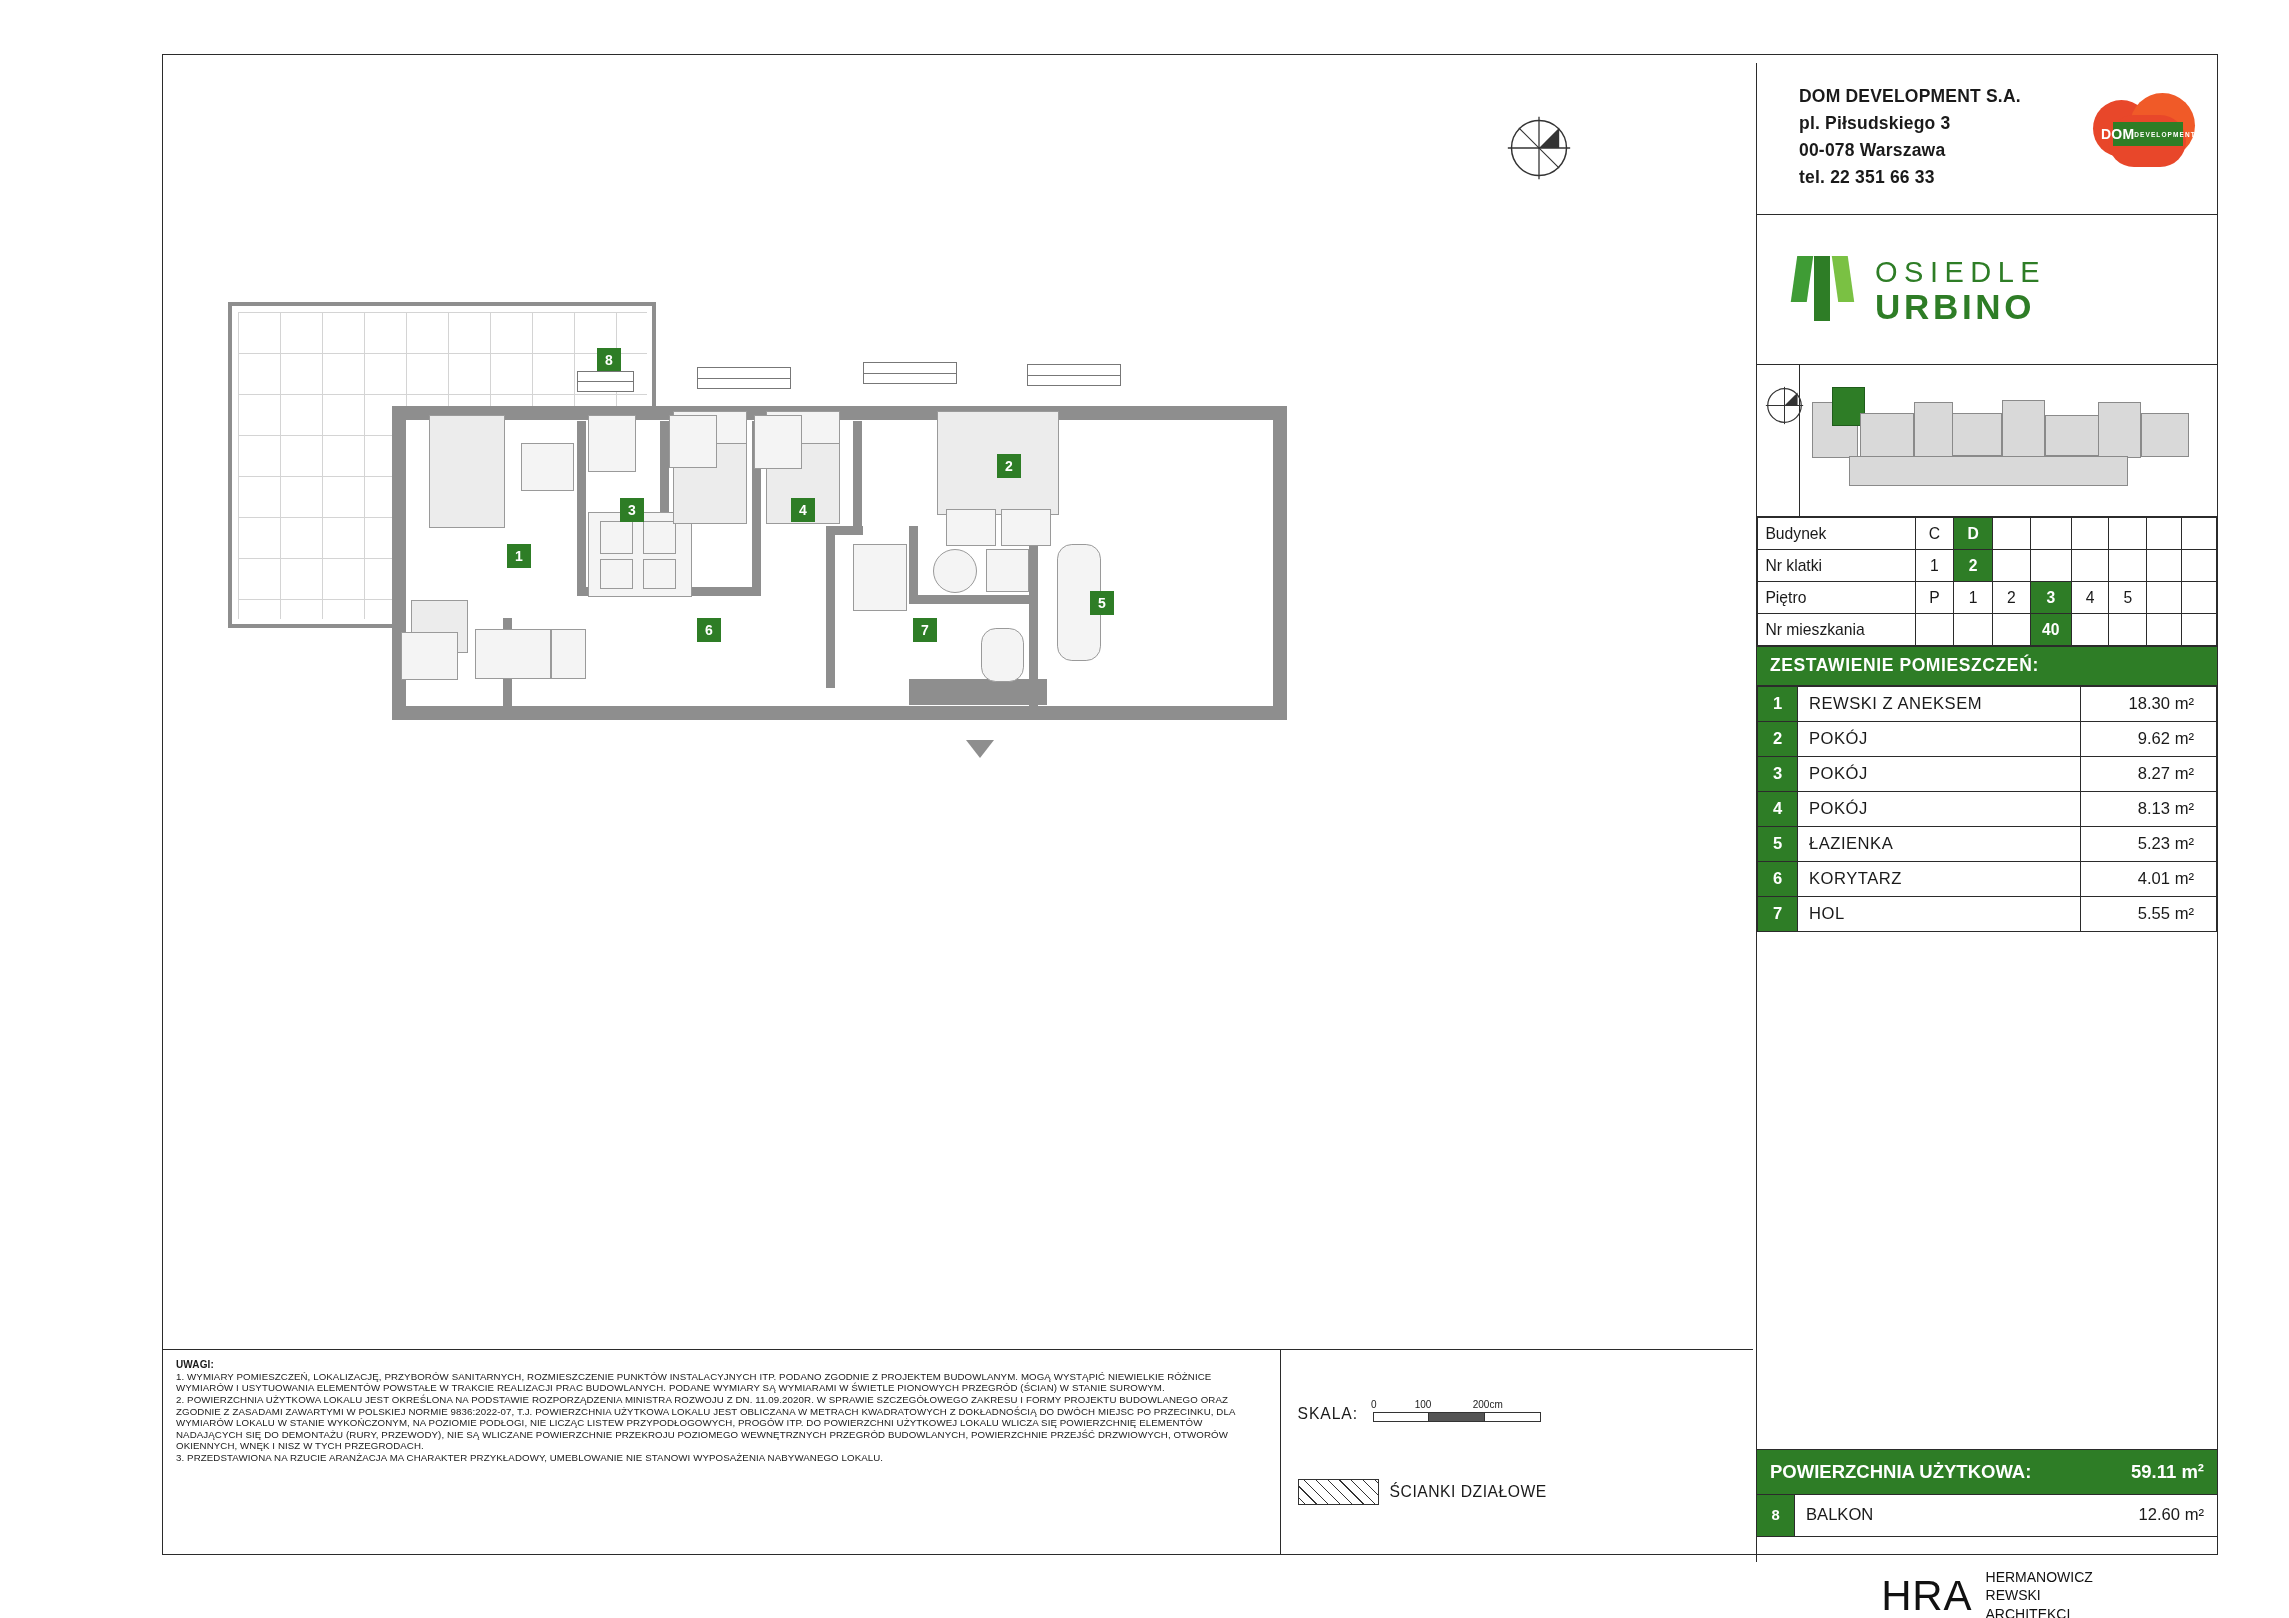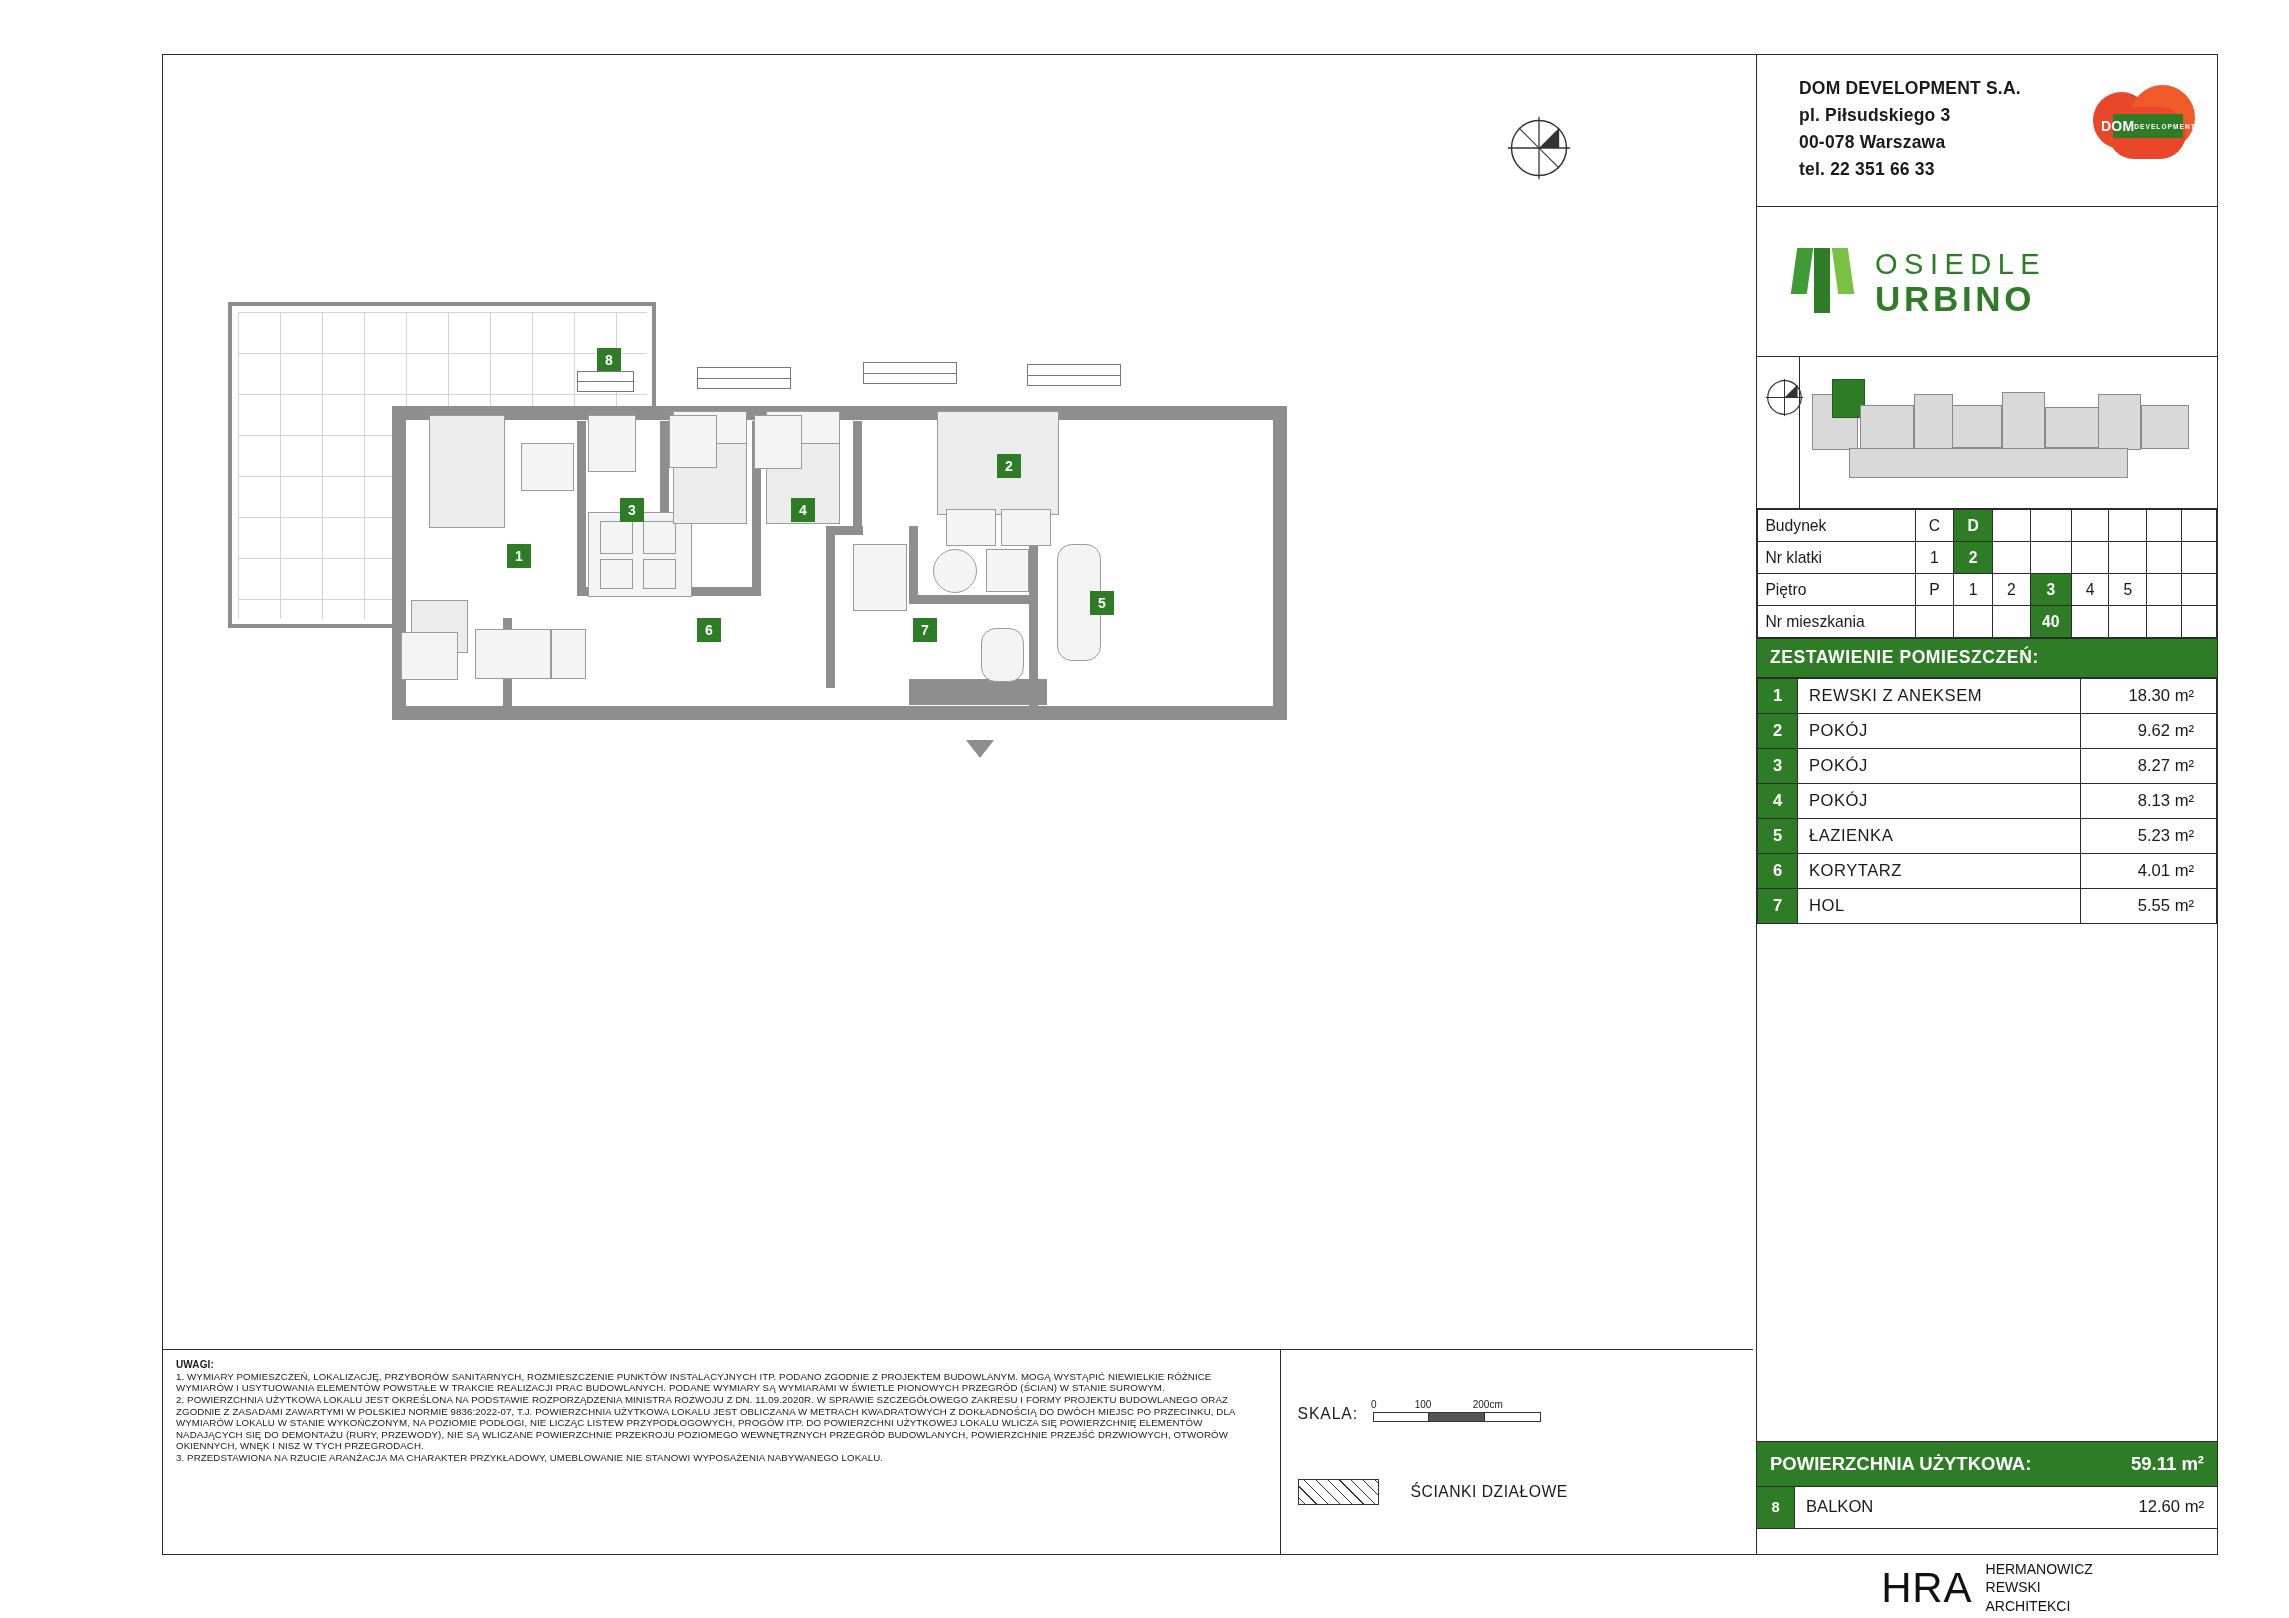--- a/index.html
+++ b/index.html
@@ -1,19 +1,19 @@
 <!DOCTYPE html>
 <html style="font-size:14.8px"><head>
 <meta charset="utf-8">
 <style>
   html,body{margin:0;padding:0;background:#ffffff;}
   body{width:2290px;height:1619px;font-family:"Liberation Sans",sans-serif;color:#1a1a1a;}
   .sheet{position:absolute;left:162px;top:54px;width:2054px;height:1499px;border:1.8px solid #2b2b2b;background:#fff;}
   
-  .right{position:absolute;right:0;top:0;width:461px;height:100%;border-left:1.8px solid #2b2b2b;box-sizing:border-box;margin-left:40px;}
+  .right{position:absolute;right:0;top:8px;width:461px;height:100%;border-left:1.8px solid #2b2b2b;box-sizing:border-box;margin-left:40px;}
   .dev-block{position:relative;height:152px;border-bottom:1.8px solid #2b2b2b;box-sizing:border-box;padding:20px 0 0 42px;}
   .dev-block div{font-size:17.5px;font-weight:bold;line-height:27px;letter-spacing:0.2px;}
   .dom-logo{position:absolute;right:16.6px;top:28px;width:111px;height:85px;}
   .dom-logo .blob{position:absolute;border-radius:50%;}
   .dom-logo .b1{left:3.7px;top:9.2px;width:57px;height:57px;background:#e8472a;}
   .dom-logo .b2{left:41px;top:1.8px;width:65px;height:65px;background:#f05a28;}
   .dom-logo .b3{left:18.5px;top:24px;width:78px;height:52px;background:#e8472a;border-radius:41px;}
   .dom-logo .tag{position:absolute;left:24px;top:31px;width:70px;color:#fff;font-size:14px;font-weight:bold;line-height:14px;}
   .dom-logo .tag small{display:block;font-size:6.5px;letter-spacing:1.1px;font-weight:bold;margin-top:1.8px;}
   .urbino{position:relative;height:150px;border-bottom:1.8px solid #2b2b2b;box-sizing:border-box;}
@@ -57,21 +57,21 @@
   .notes b{font-size:10px;}
   .scalebox{position:absolute;left:1117px;top:0;width:473px;height:100%;border-left:1.8px solid #2b2b2b;box-sizing:border-box;}
   .scale-row{position:absolute;left:16.6px;top:51px;display:flex;align-items:flex-end;gap:14.8px;}
   .scale-lbl{font-size:15.7px;letter-spacing:0.9px;}
   .bar{position:relative;width:166px;height:22px;}
   .bar .seg{position:absolute;top:11px;height:8.3px;border:0.9px solid #333;}
   .bar .s1{left:0;width:55px;background:#fff;}
   .bar .s2{left:55px;width:55px;background:#555;}
   .bar .s3{left:111px;width:55px;background:#fff;}
   .bar .tk{position:absolute;top:-1.8px;font-size:10px;}
-  .hatch-row{position:absolute;left:16.6px;top:129px;display:flex;align-items:center;gap:32px;}
+  .hatch-row{position:absolute;left:16.6px;top:129px;display:flex;align-items:center;gap:11px;}
   .hatch{width:79px;height:24px;border:0.9px solid #333;background:
      repeating-linear-gradient(45deg,#fff 0 3.7px,#333 3.7px 4.6px,#fff 4.6px 8.3px);}
   .hatch-lbl{font-size:15.7px;letter-spacing:0.5px;}
   
   .plan{position:absolute;left:0;top:0;width:1590px;height:1294px;}
   .compass{position:absolute;left:1343px;top:60px;width:66px;height:66px;}
   .balcony{position:absolute;left:65px;top:247px;width:420px;height:318px;border:4.6px solid #8e8e8e;background:#fff;}
   .balcony .grid{position:absolute;left:5.5px;top:5.5px;right:5.5px;bottom:5.5px;
      background-image:linear-gradient(to right,#d4d4d4 0.9px,transparent 0.9px),linear-gradient(to bottom,#d4d4d4 0.9px,transparent 0.9px);
      background-size:42px 41px;}

